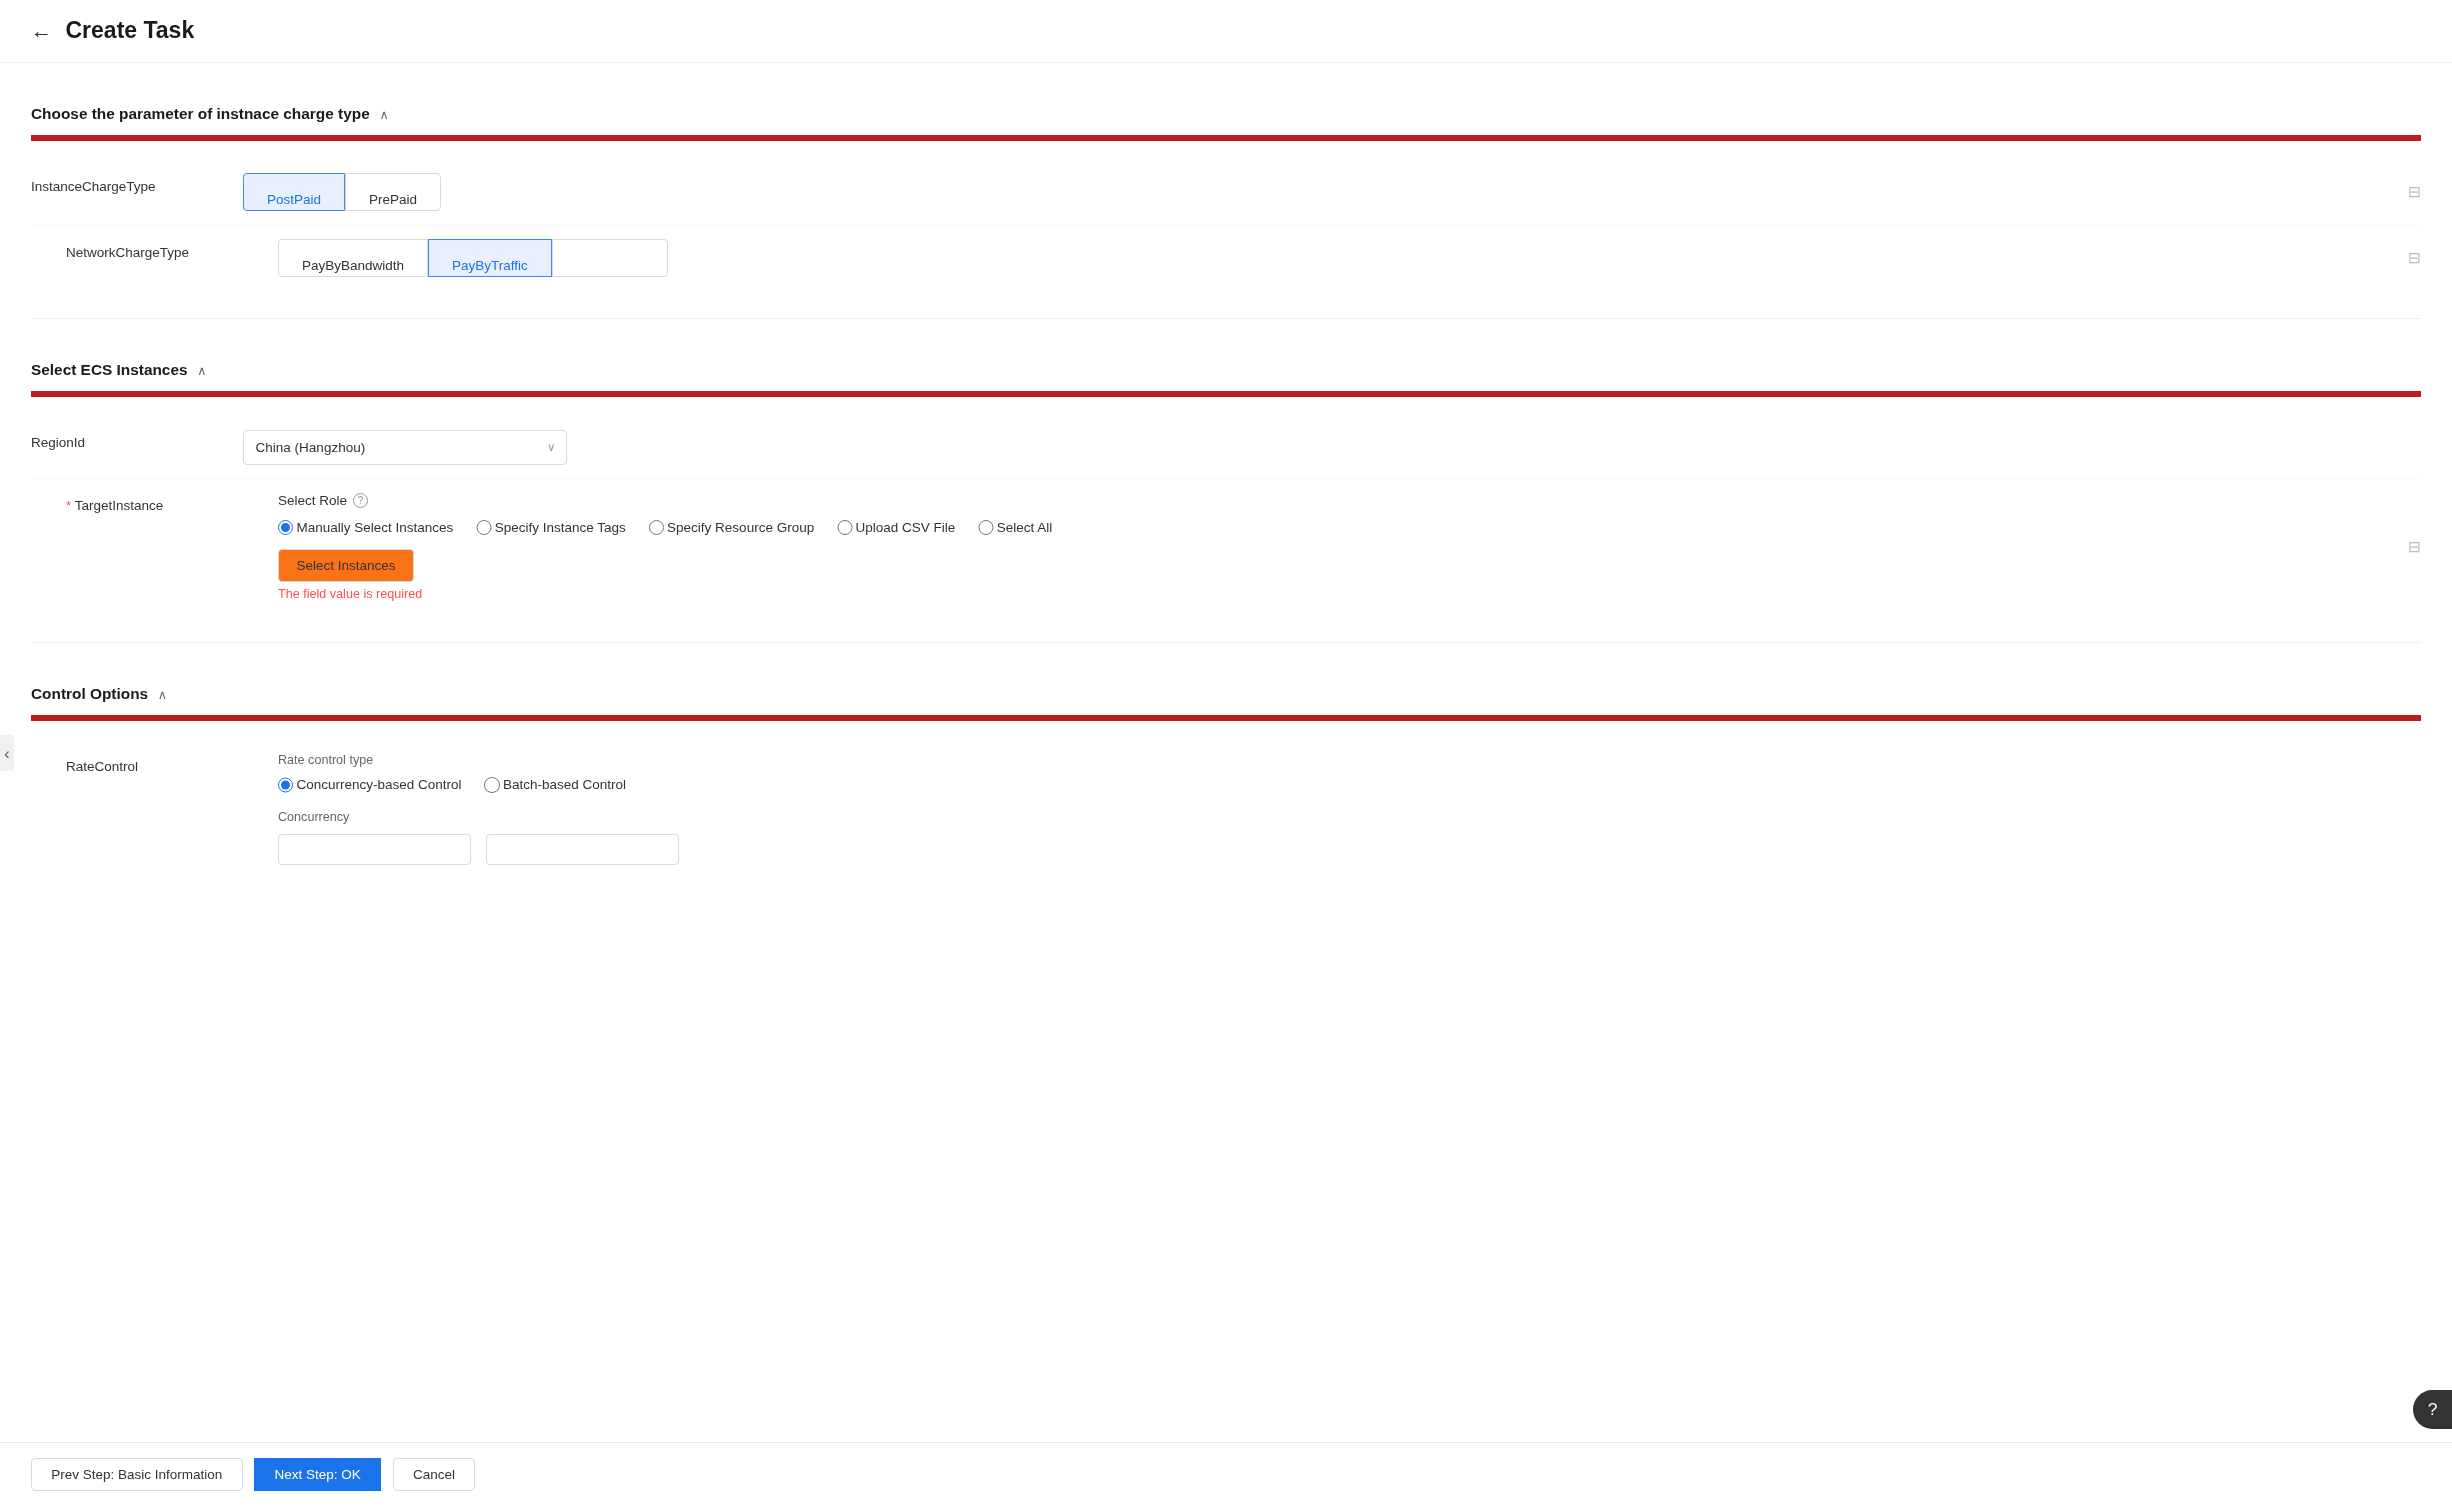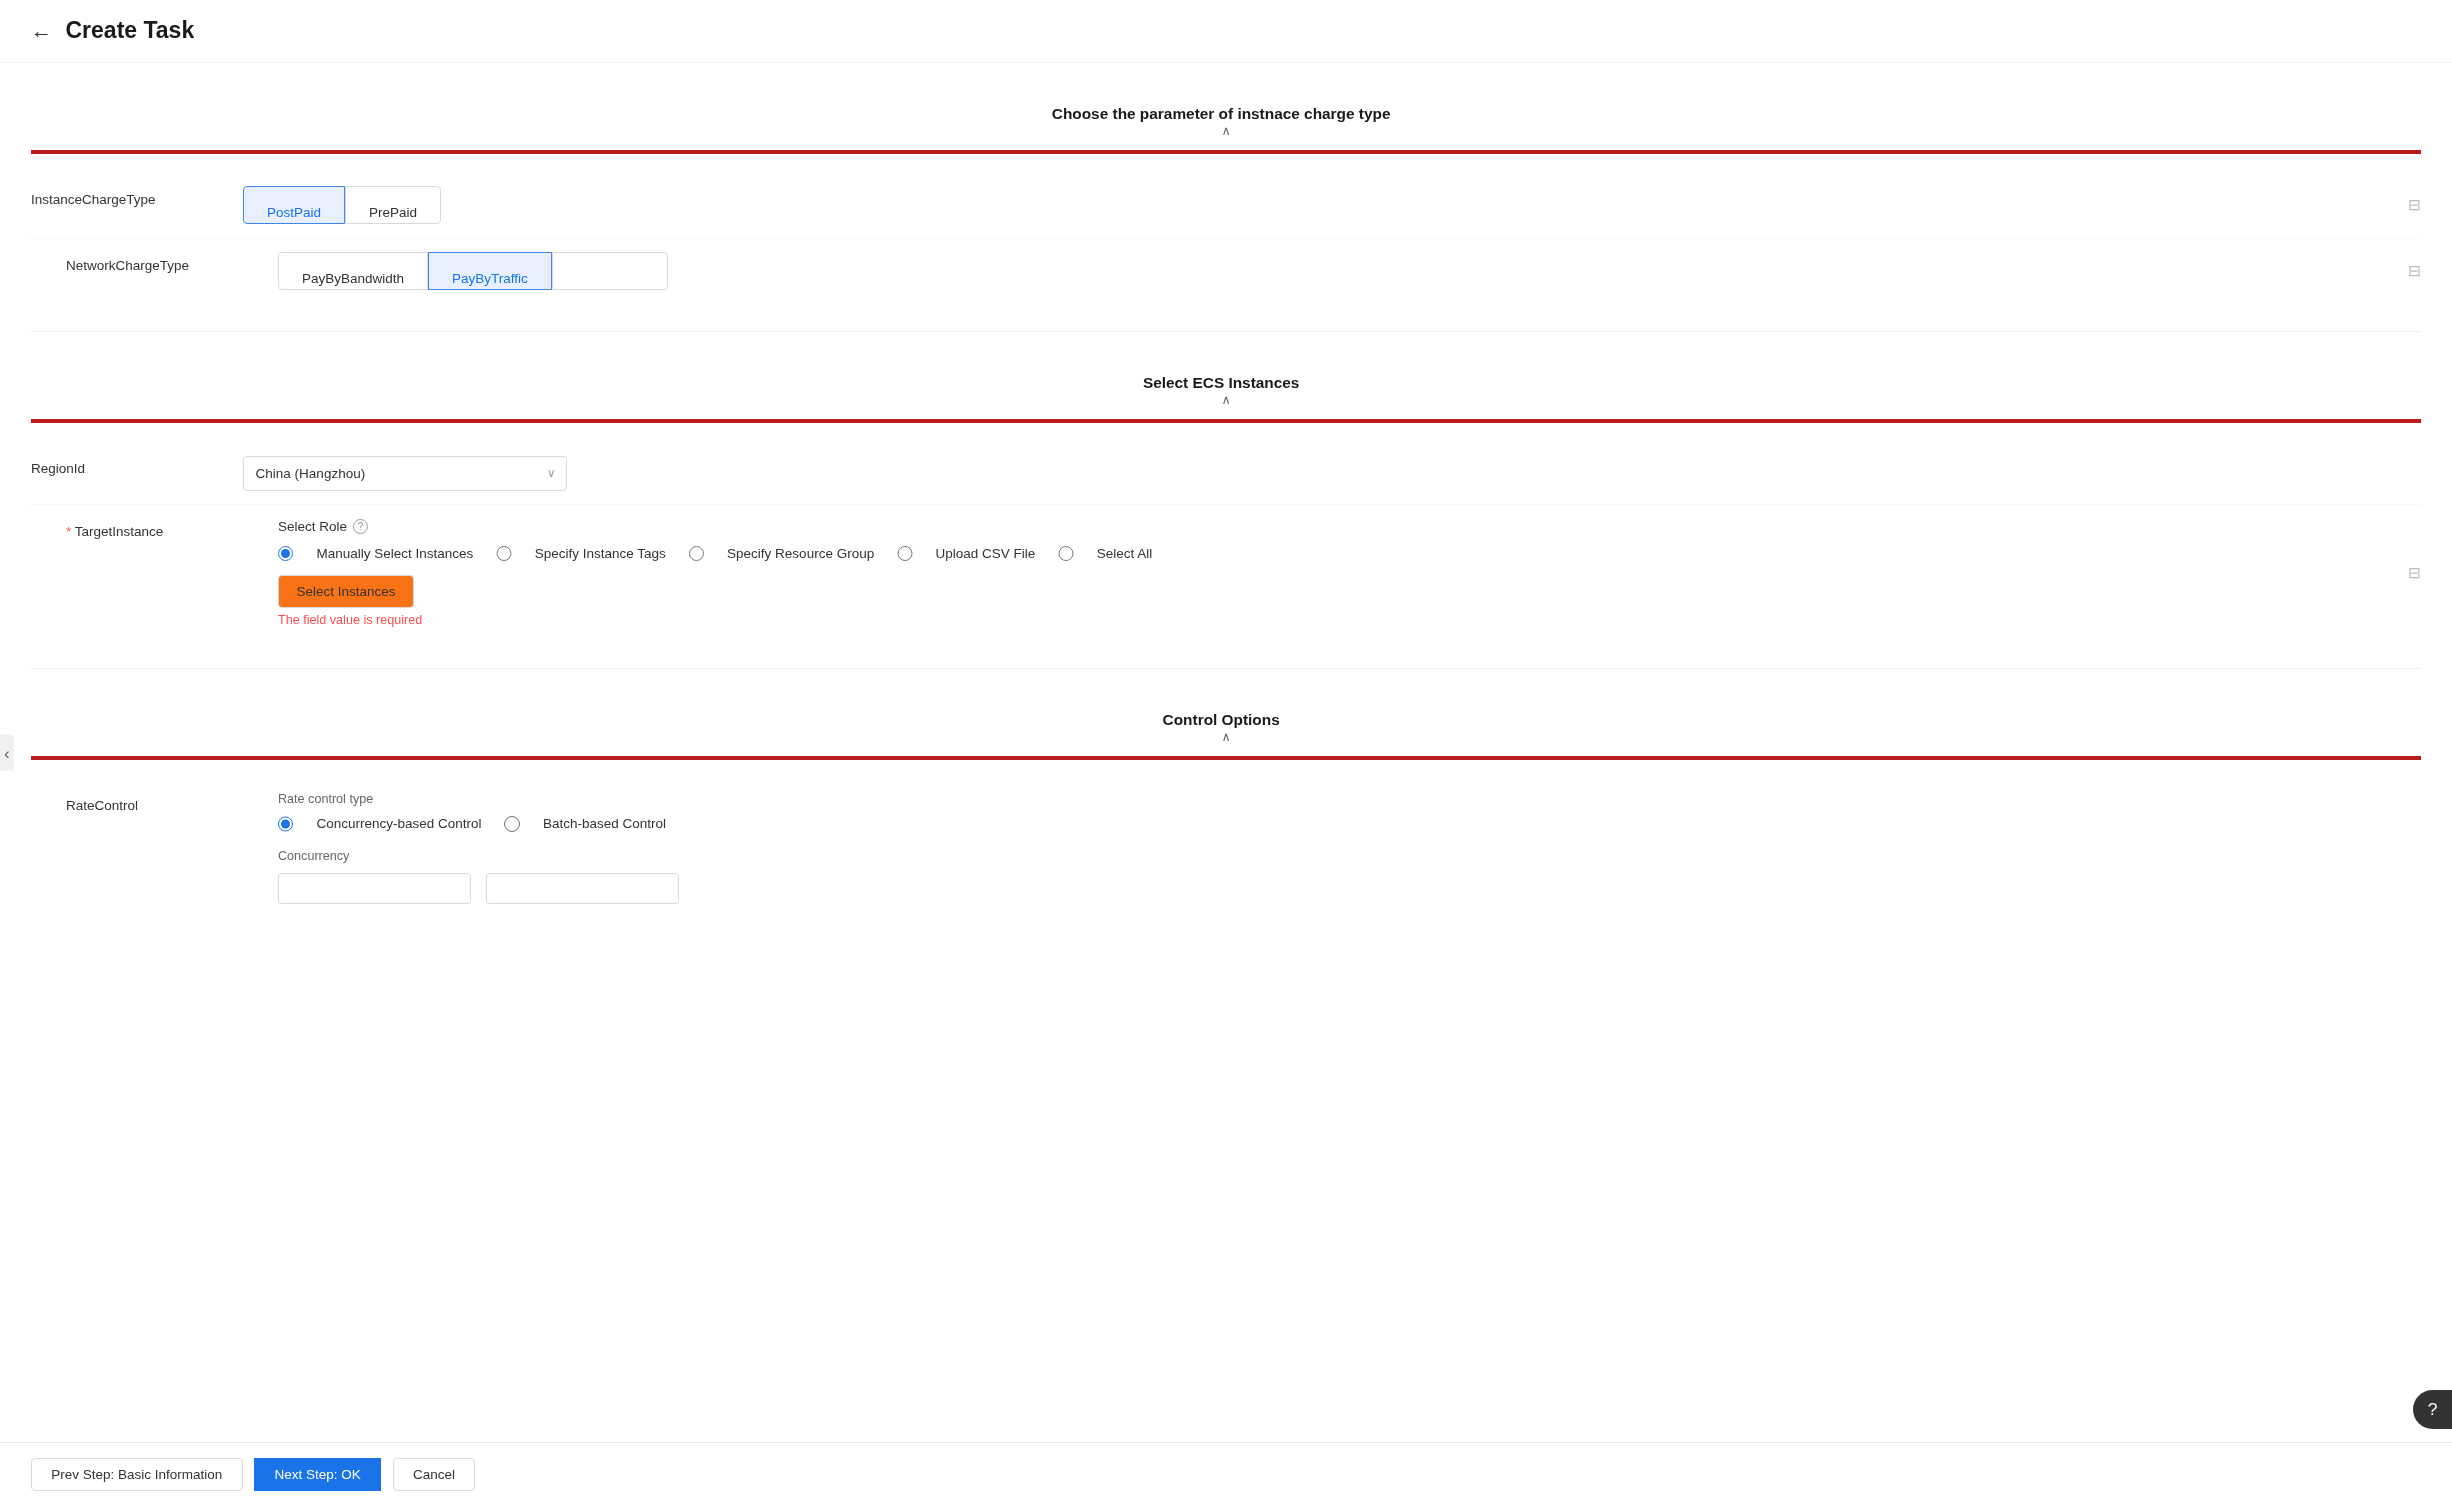--- a/index.html
+++ b/index.html
@@ -41,23 +41,22 @@
       overflow-y: auto;
     }
     .section {
       background: #fff;
       margin-top: 23px;
     }
     .section-header {
       display: flex;
       align-items: center;
       padding: 19.3px 0 11.6px 0;
-      border-bottom: 4px solid #b91c1c;
+      border-bottom: 6px solid #b91c1c;
       margin-bottom: 0;
-      flex-direction: column;
     }
     .section-title {
       font-size: 15.4px;
       font-weight: 600;
       color: #1a1a1a;
       margin-right: 9.7px;
     }
     .collapse-icon {
       font-size: 12.6px;
       color: #666;
@@ -149,21 +148,21 @@
     }
     .radio-group {
       display: flex;
       flex-wrap: wrap;
       gap: 7.7px 23px;
       align-items: center;
     }
     .radio-item {
       display: flex;
       align-items: center;
-      gap: 23px;
+      gap: 3px;
       cursor: pointer;
       font-size: 13.5px;
       color: #333;
     }
     .radio-item input[type="radio"] {
       width: 15.4px;
       height: 15.4px;
       accent-color: #1a73e8;
       cursor: pointer;
     }

